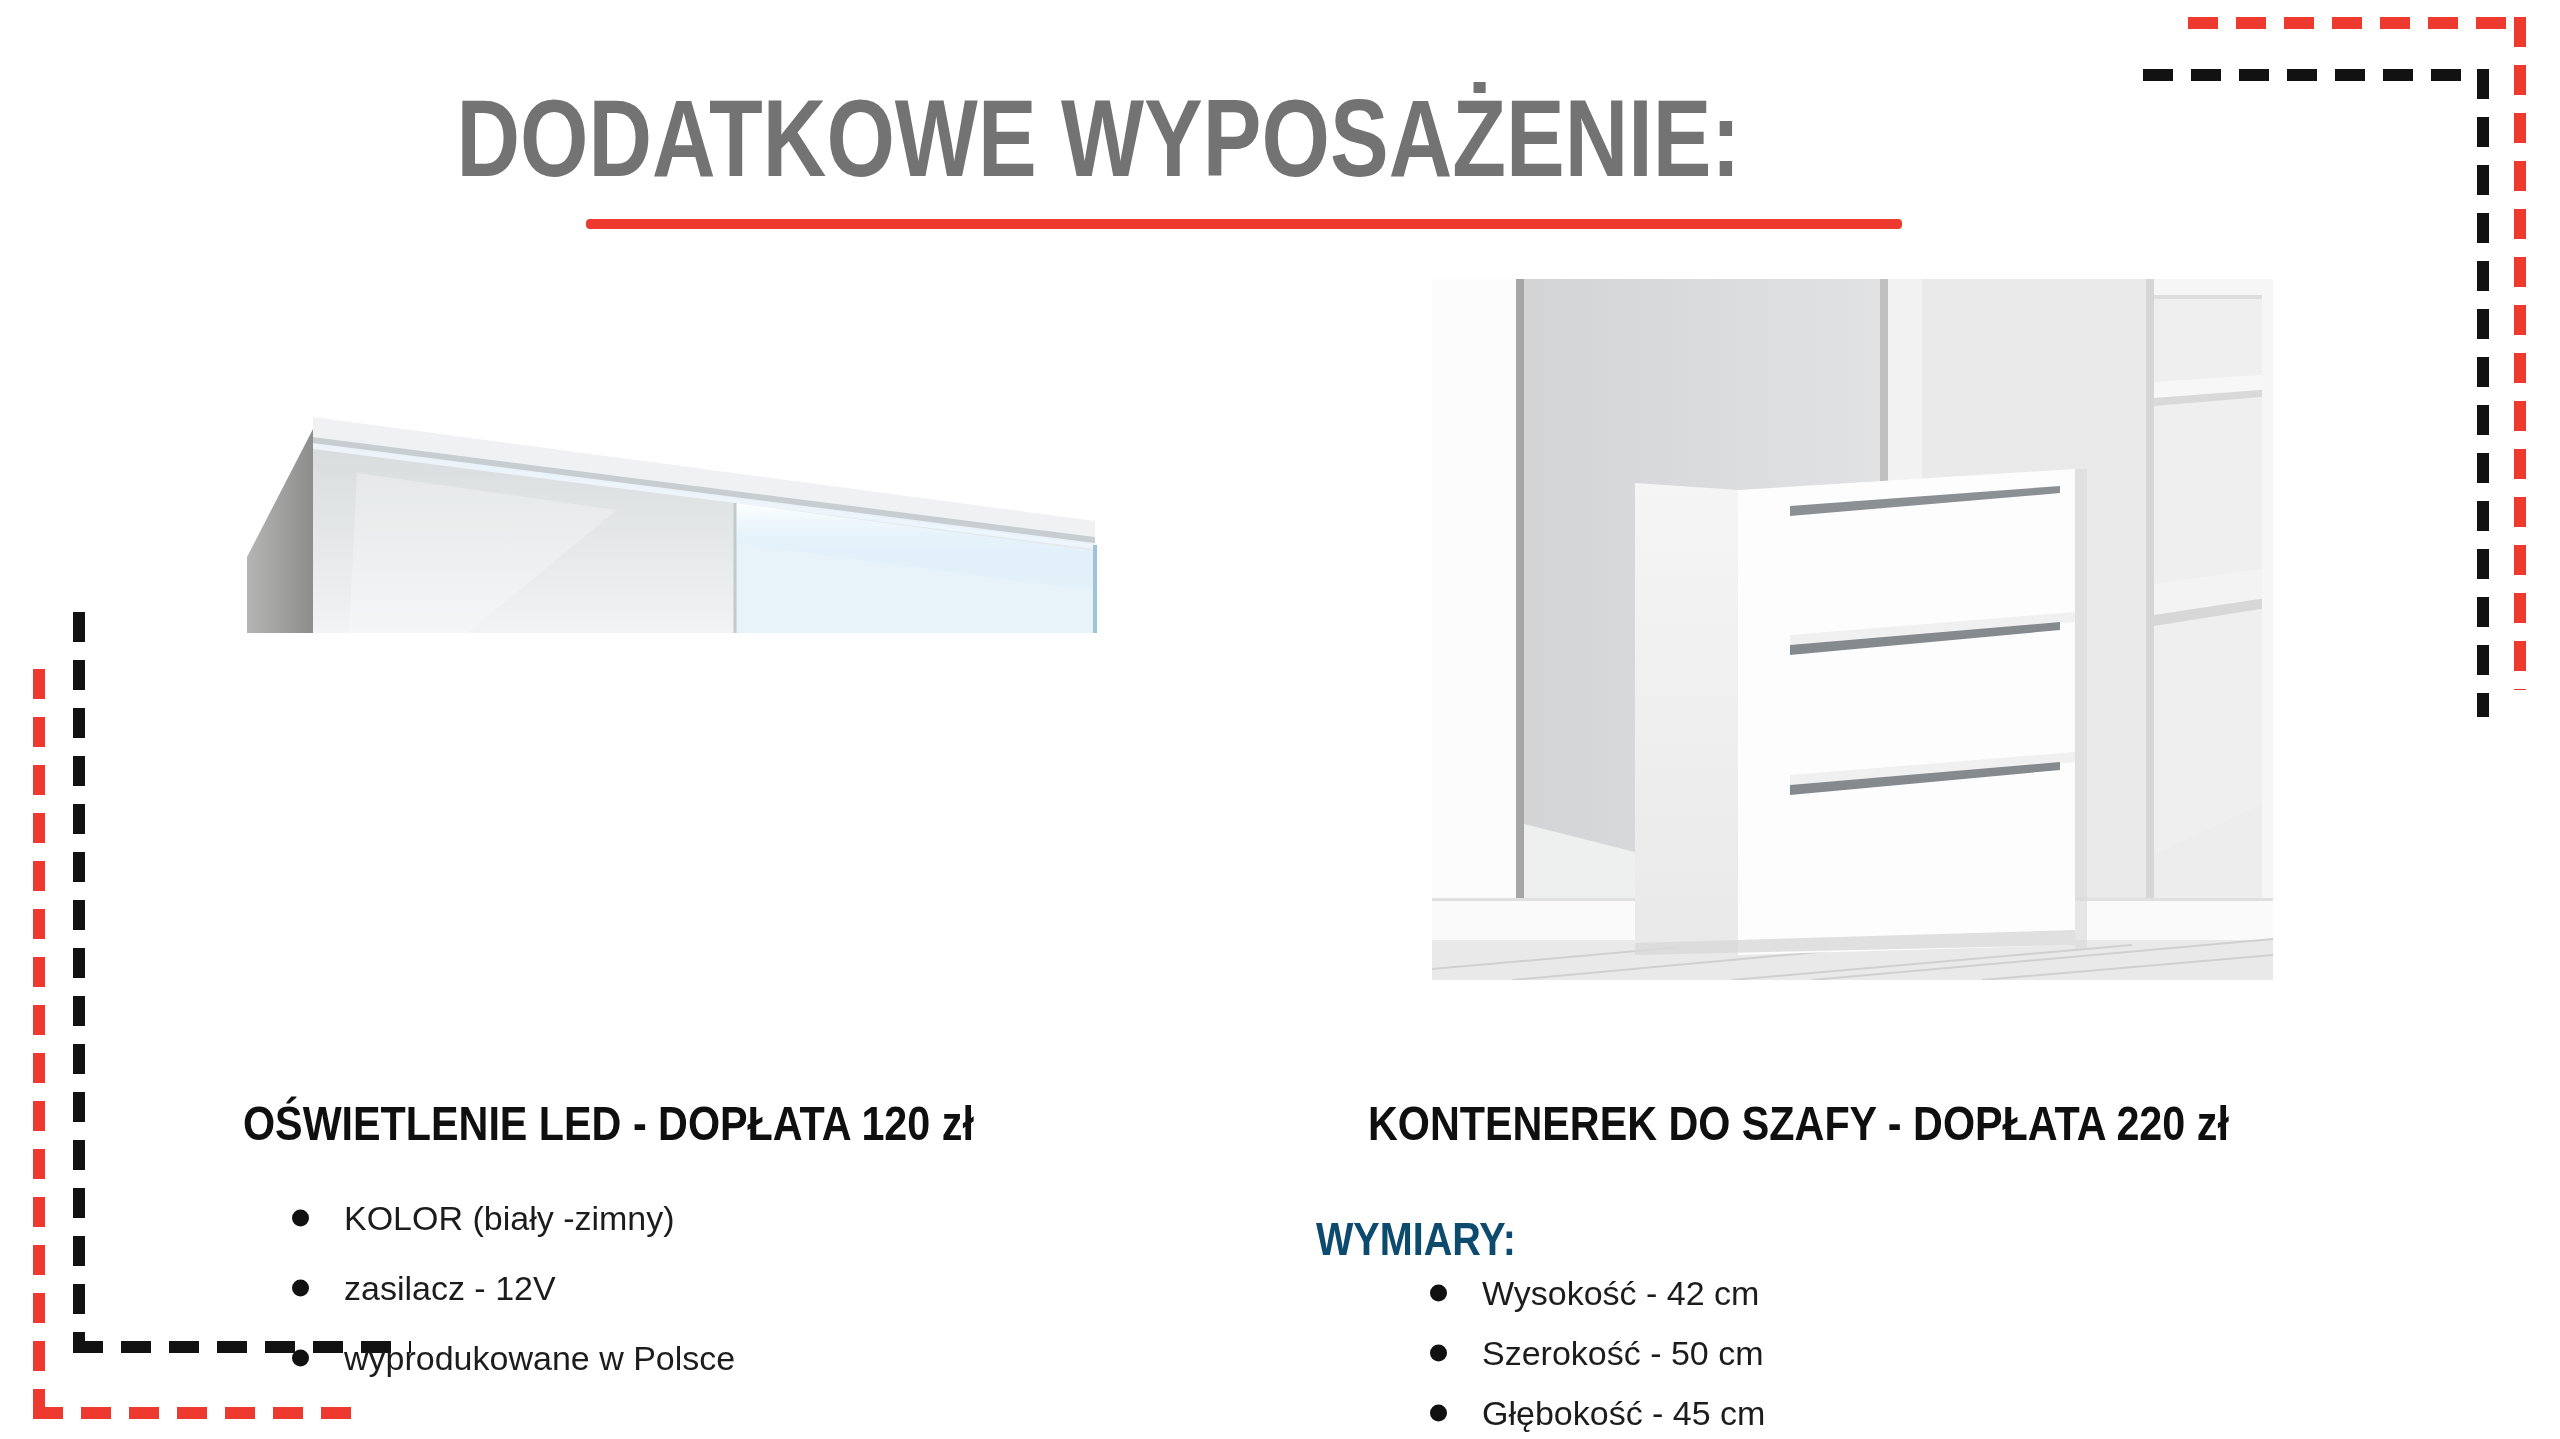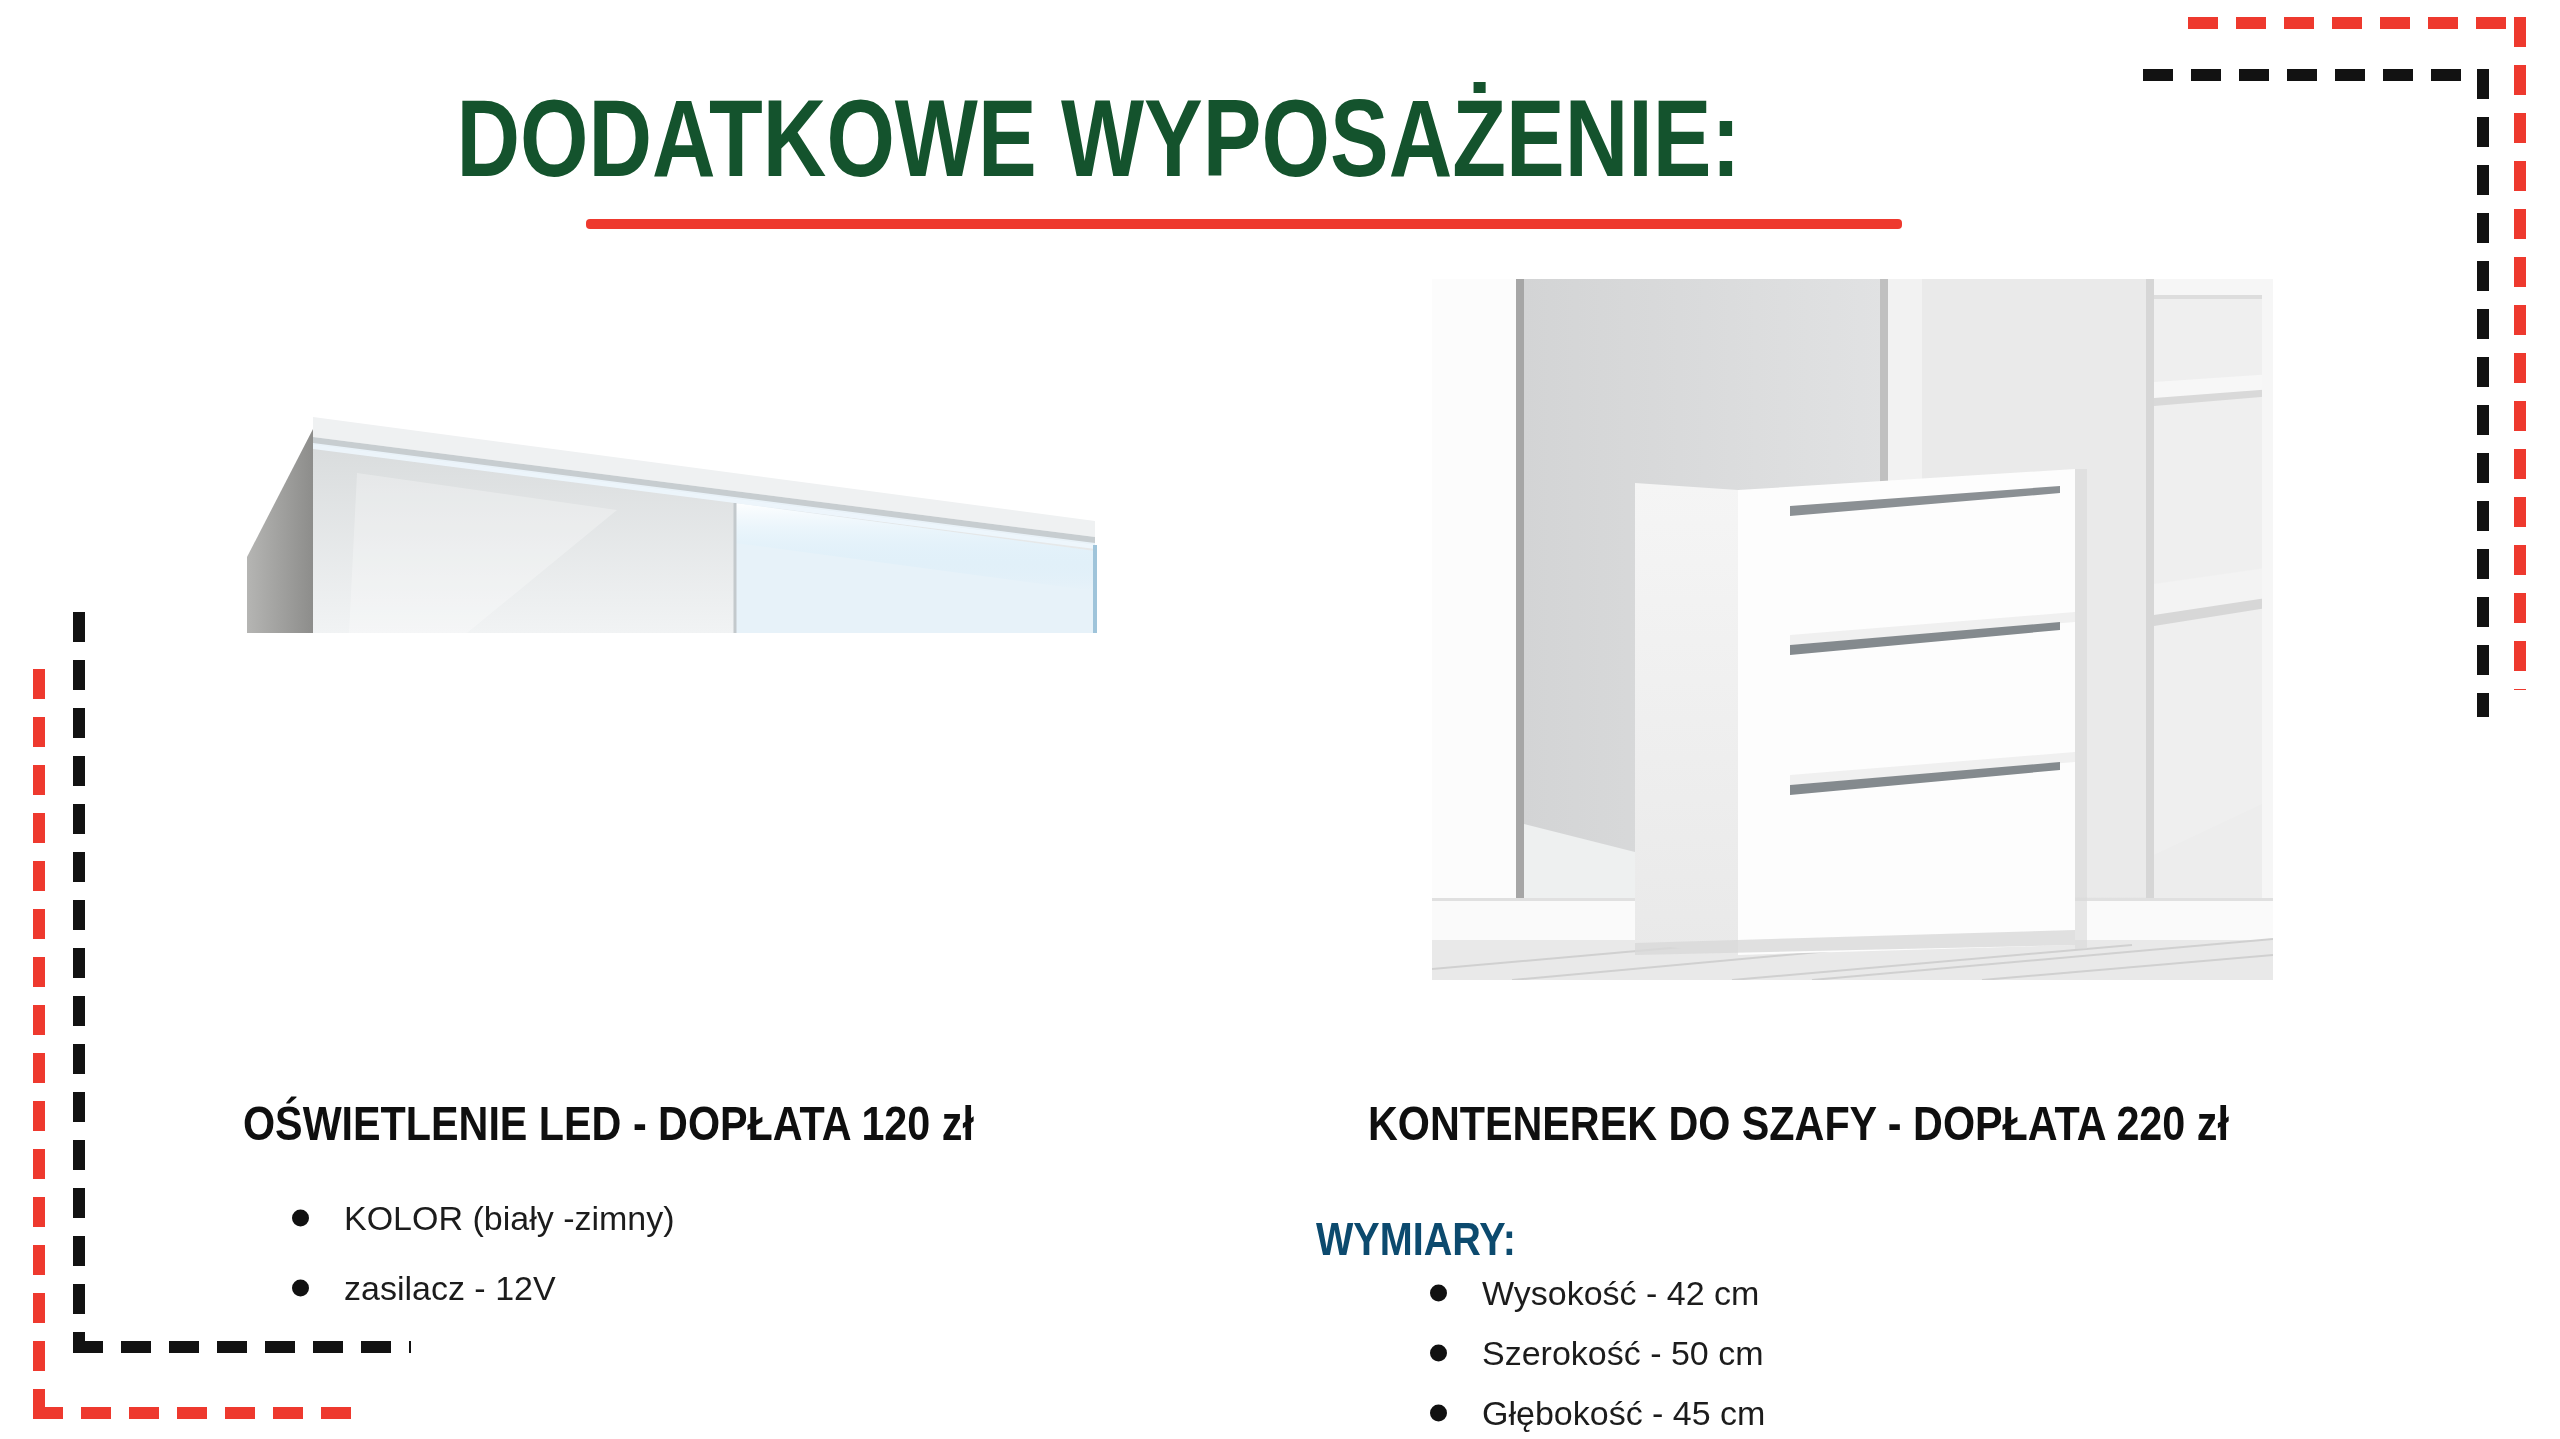--- a/index.html
+++ b/index.html
@@ -13,21 +13,21 @@
   }
   
   .dash-h{position:absolute;height:12px;background:repeating-linear-gradient(90deg,var(--c) 0 30px,transparent 30px 48px);}
   .dash-v{position:absolute;width:12px;background:repeating-linear-gradient(180deg,var(--c) 0 30px,transparent 30px 48px);}
   .red{--c:#ee392e;}
   .blk{--c:#121212;}
   
   .title{
     position:absolute;top:74px;left:0;width:2197px;
     text-align:center;font-size:110px;font-weight:700;
-    color:#14532d;white-space:nowrap;
+    color:#737373;white-space:nowrap;
   }
   .cond{display:inline-block;transform:scaleX(0.80);transform-origin:50% 50%;white-space:nowrap;}
   .cond-l{display:inline-block;transform:scaleX(0.86);transform-origin:0 50%;white-space:nowrap;}
   .title-underline{
     position:absolute;left:586px;top:219px;width:1316px;height:10px;
     background:#ee392e;border-radius:4px;
   }
   
   .photo{position:absolute;}
   #photo-led{left:237px;top:415px;width:868px;height:218px;}
@@ -164,20 +164,21 @@
       <polygon points="203,664 643,651 643,666 203,676" fill="#d8d8d8" opacity="0.8"></polygon>
     </svg>
   </div>
 
   <div class="sec-heading" id="left-heading">
     <span class="cond-l">OŚWIETLENIE LED - DOPŁATA 120 zł</span>
   </div>
   <ul class="bullets" id="left-bullets">
     <li>KOLOR (biały -zimny)</li>
     <li>zasilacz - 12V</li>
+    <li>wyprodukowane w Polsce</li>
   </ul>
 
   <div class="sec-heading" id="right-heading">
     <span class="cond-l">KONTENEREK DO SZAFY - DOPŁATA 220 zł</span>
   </div>
   <div id="wymiary">
     <span class="cond-l">WYMIARY:</span>
   </div>
   <ul class="bullets" id="right-bullets">
     <li>Wysokość - 42 cm</li>

